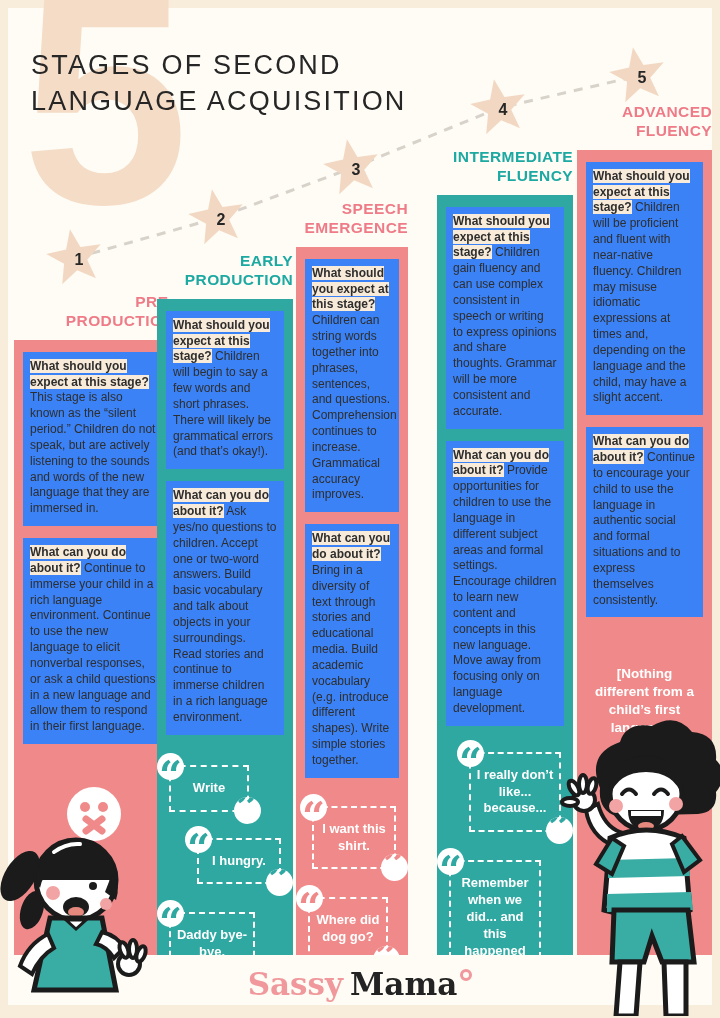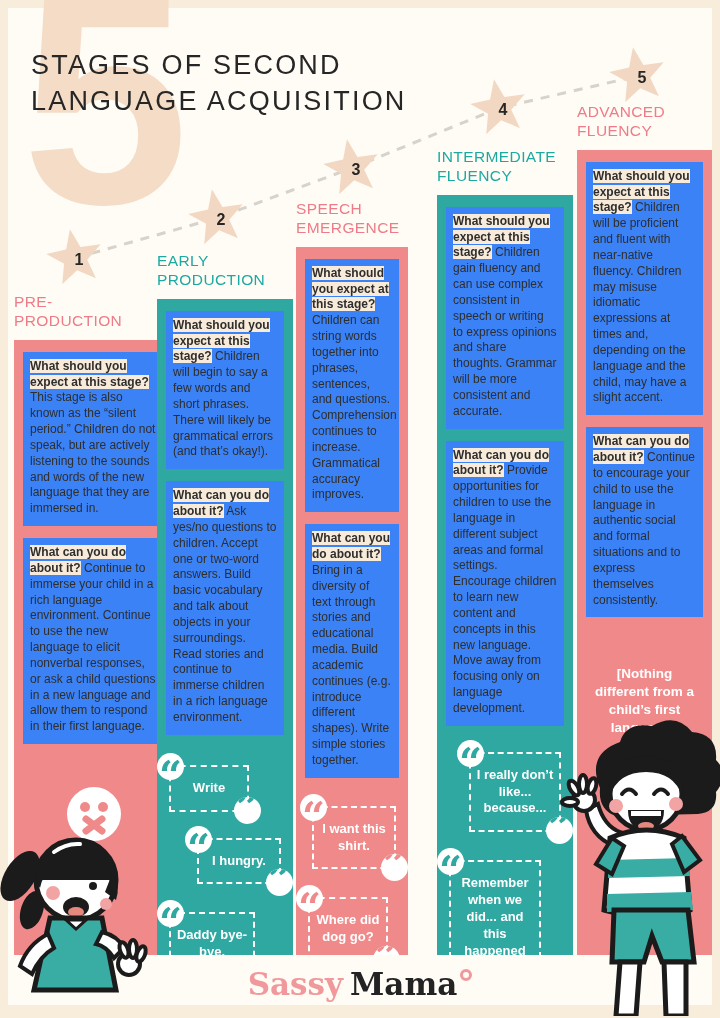--- a/index.html
+++ b/index.html
@@ -13,21 +13,21 @@
   .big-num { position:absolute; left:22px; top:-58px; font-size:300px; font-weight:bold; color:#F4DCC6; z-index:1; line-height:1.05; letter-spacing:-6px; }
 
   
   .title { position:absolute; left:31px; top:48px; z-index:3; color:#262626; font-weight:normal; font-size:27px; letter-spacing:2.2px; line-height:1.33; }
 
   
   .path-svg { position:absolute; left:0; top:0; z-index:2; pointer-events:none; }
 
   
   .col { position:absolute; display:flex; flex-direction:column; z-index:3; }
-  .stage-title { text-align:left; font-weight:normal; font-size:15.5px; line-height:1.22; letter-spacing:0.4px; margin-bottom:9px; }
+  .stage-title { text-align:right; font-weight:bold; font-size:15.5px; line-height:1.22; letter-spacing:0.4px; margin-bottom:9px; }
   .col.coral .stage-title { color:#EE7B87; }
   .col.teal  .stage-title { color:#1CA9A2; }
   .pillar { flex:1; padding:12px 9px 0; display:flex; flex-direction:column; overflow:hidden; }
   .col.coral .pillar { background:#F08A8A; }
   .col.teal  .pillar { background:#2FA8A2; }
 
   .wbox { background:#3b82f6; padding:7px 7px 9px; margin-bottom:12px; font-size:12px; line-height:1.32; color:#2E2E2E; }
   .wbox b { background:#F9EBD9; }
 
   
@@ -155,21 +155,21 @@
       <div>SPEECH</div>
       <div>EMERGENCE</div>
     </div>
     <div class="pillar">
       <div class="wbox">
         <b>What should you expect at this stage?</b>
         <span>Children can string words together into phrases, sentences, and questions. Comprehension continues to increase. Grammatical accuracy improves.</span>
       </div>
       <div class="wbox">
         <b>What can you do about it?</b>
-        <span>Bring in a diversity of text through stories and educational media. Build academic continues (e.g. introduce different shapes). Write simple stories together.</span>
+        <span>Bring in a diversity of text through stories and educational media. Build academic vocabulary (e.g. introduce different shapes). Write simple stories together.</span>
       </div>
       <div class="qbox right" style="width:84px; margin-top:16px;">
         <span class="qmark open"><span>“</span></span>
         <span class="qtext">I want this shirt.</span>
         <span class="qmark close"><span>”</span></span>
       </div>
       <div class="qbox left" style="width:80px; margin-top:28px;">
         <span class="qmark open"><span>“</span></span>
         <span class="qtext">Where did dog go?</span>
         <span class="qmark close"><span>”</span></span>

